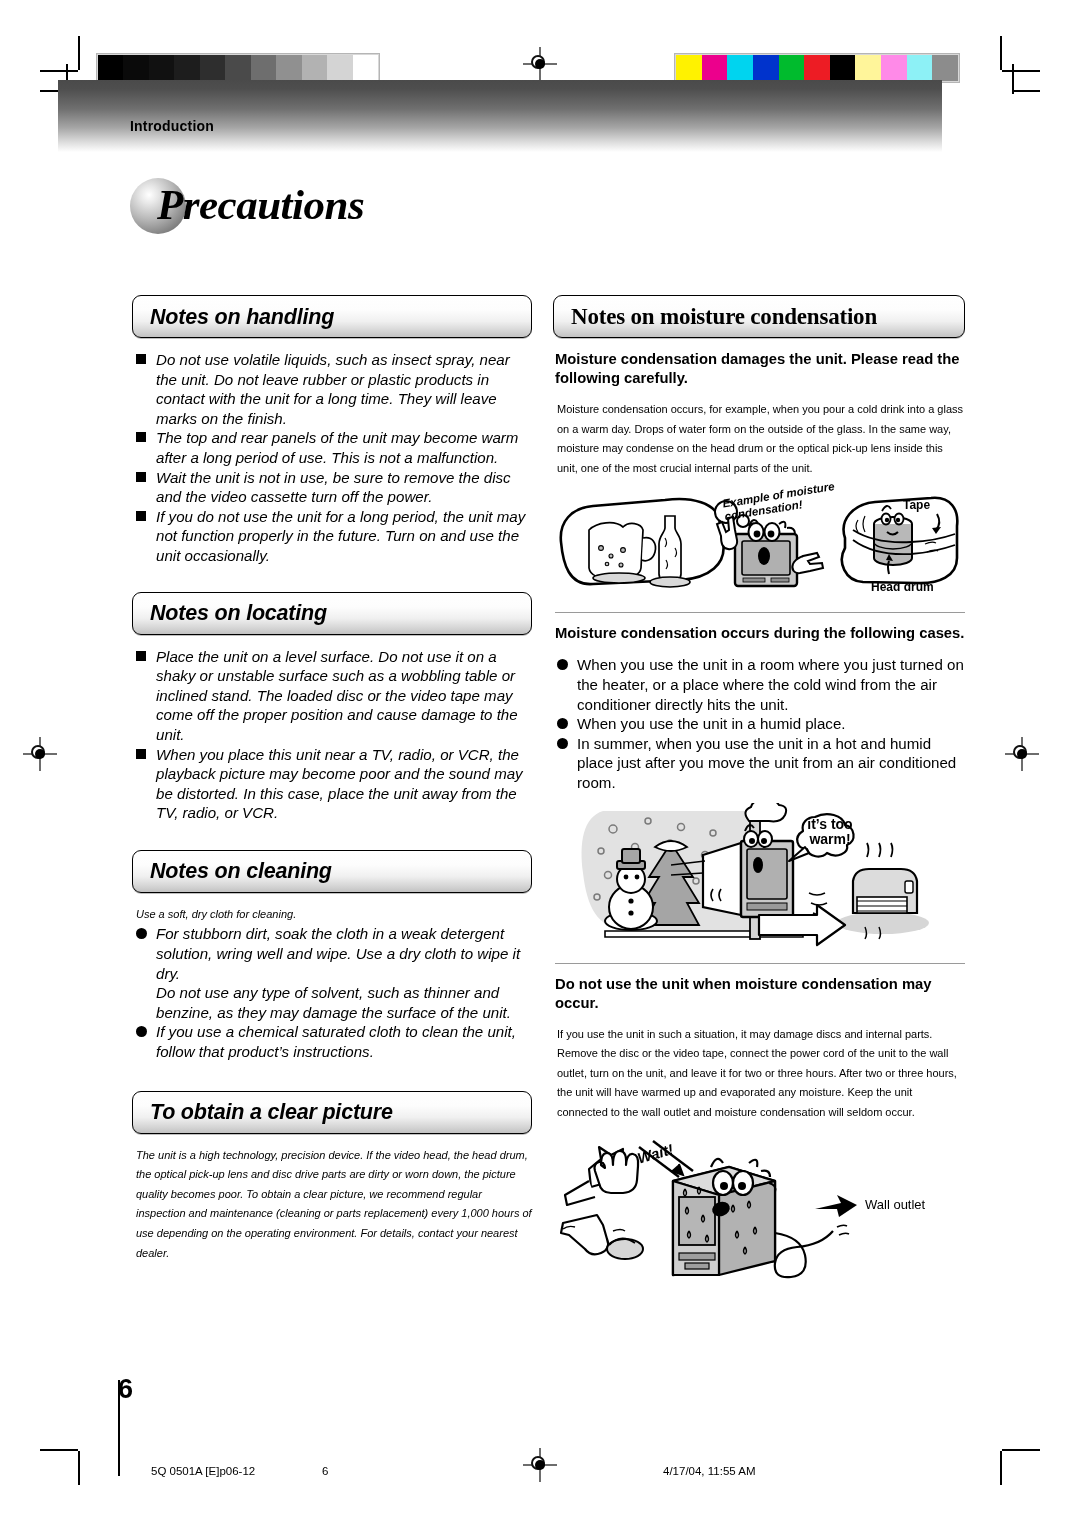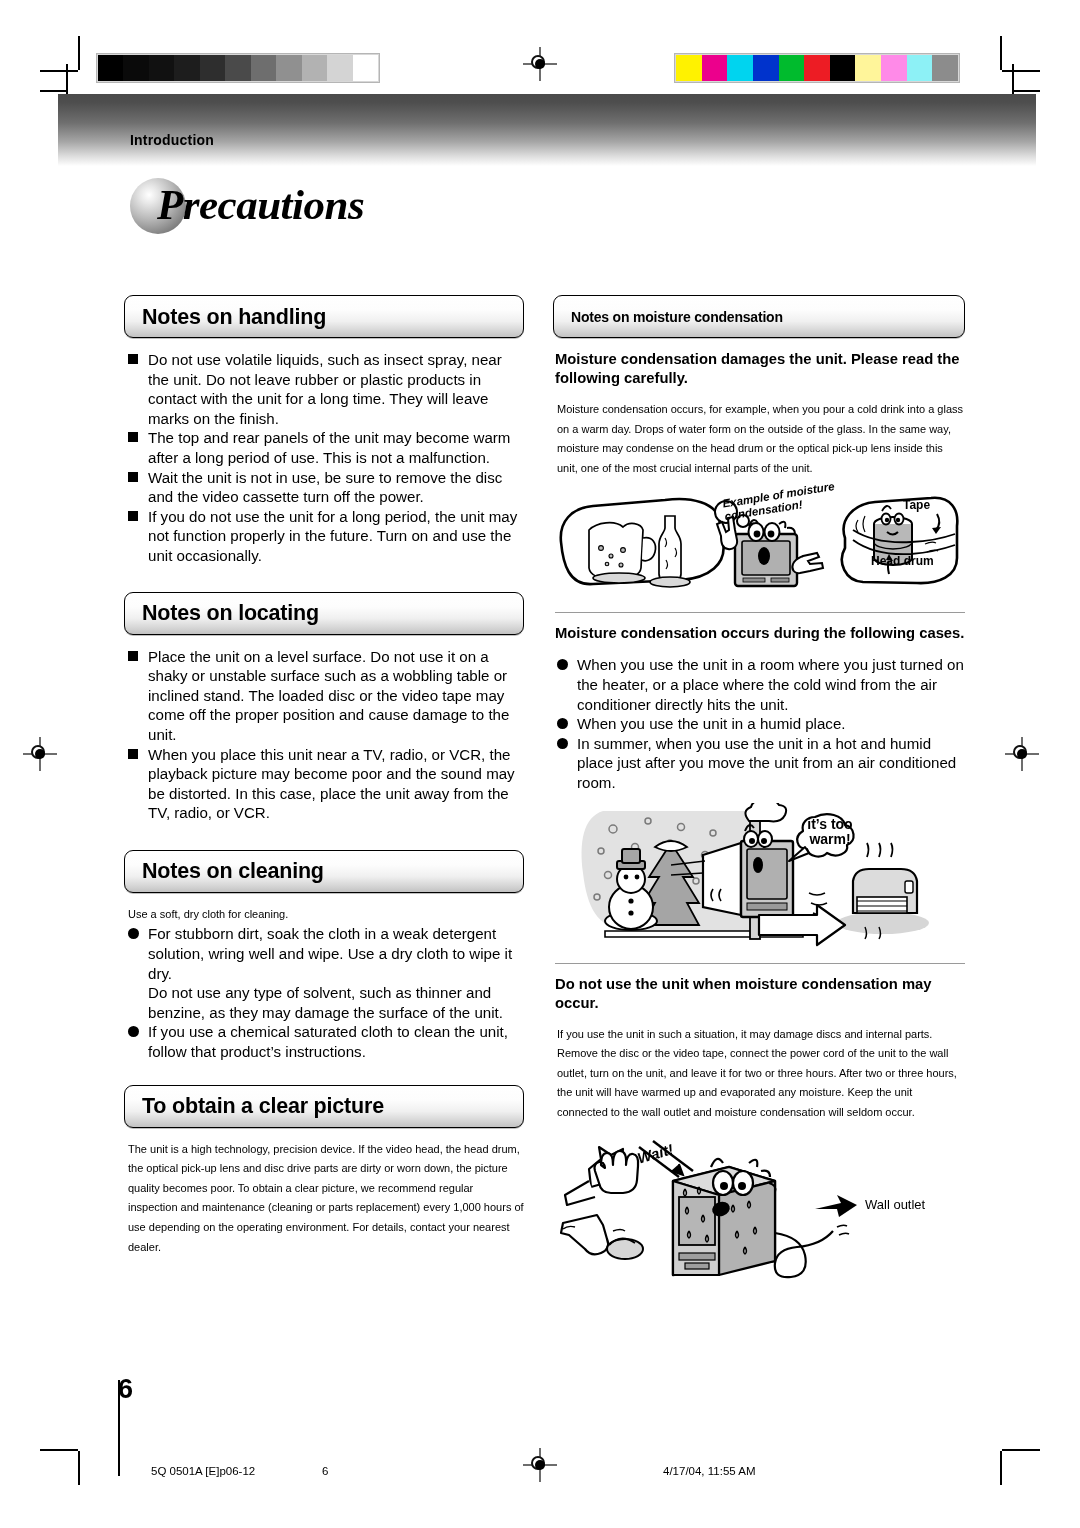--- a/index.html
+++ b/index.html
@@ -20,21 +20,21 @@
   .reg-mark .ring{position:absolute;left:8px;top:8px;width:14px;height:14px;border:2px solid #111;border-radius:50%;background:#fff;box-sizing:border-box;}
   .reg-mark .dot{position:absolute;left:12px;top:12px;width:10px;height:10px;border-radius:50%;background:#000;}
 
   
   .calbar{position:absolute;display:flex;border:1px solid #b5b5b5;background:#d8d8d8;padding:1px;box-sizing:border-box;}
   .calbar .sw{width:27px;height:100%;}
   .colorbar .sw{width:26px;}
 
   
   .header-band{
-    position:absolute;left:58px;top:94px;width:978px;height:72px;
+    position:absolute;left:58px;top:80px;width:884px;height:72px;
     background:linear-gradient(to bottom,#4a4a4a 0%,#4e4e4e 12%,#6f6f6f 40%,#a5a5a5 66%,#dcdcdc 86%,#ffffff 100%);
   }
   .header-band .introduction{
     position:absolute;left:72px;top:38px;
     font-size:14px;font-weight:bold;letter-spacing:0.2px;color:#000;
   }
 
   
   .page-title-wrap{position:absolute;left:130px;top:178px;height:62px;}
   .title-ball{
@@ -43,35 +43,35 @@
   }
   .title-text{
     position:absolute;left:27px;top:2px;
     font-family:"Liberation Serif", serif;
     font-weight:bold;font-style:italic;font-size:43px;
     letter-spacing:-0.5px;white-space:nowrap;
   }
 
   
   .col{position:absolute;top:295px;}
-  .col-left{left:124px;width:400px;}
+  .col-left{left:132px;width:400px;font-style:italic;}
   .col-right{left:553px;width:412px;}
 
   .sec-head{
     position:relative;
     border:1.6px solid #000;border-radius:9px;
     background:linear-gradient(to bottom,#ffffff 0%,#fdfdfd 34%,#f0f0f0 62%,#d2d2d2 88%,#c2c2c2 100%);
     height:41px;margin-bottom:12px;
     box-shadow:0 1px 0 rgba(0,0,0,0.25);
   }
   .sec-head span{
     position:absolute;left:17px;top:50%;transform:translateY(-50%);
     font-size:21.5px;font-weight:bold;letter-spacing:-0.2px;white-space:nowrap;
   }
-  .sec-head.wide span{font-size:14px;}
+  .sec-head.wide span{font-size:23px;font-family:Liberation Serif, serif;}
 
   .body-txt{font-size:11px;line-height:19.6px;margin:0;}
   .plain{margin:0 0 0 4px;}
   .bold-lead{font-weight:bold;font-size:14.8px;line-height:19px;margin:2px 0 12px 2px;}
 
   ul.blist{list-style:none;margin:0;padding:0;}
   ul.blist li{
     position:relative;padding-left:20px;margin:0 0 0 4px;
     font-size:15.1px;line-height:19.6px;
   }
@@ -202,21 +202,21 @@
   </div>
   <p class="body-txt plain">Use a soft, dry cloth for cleaning.</p>
   <ul class="blist">
     <li><span class="mk ci"></span><span>For stubborn dirt, soak the cloth in a weak detergent solution, wring well and wipe. Use a dry cloth to wipe it dry.</span></li>
   </ul>
   <div class="nested">Do not use any type of solvent, such as thinner and benzine, as they may damage the surface of the unit.</div>
   <ul class="blist">
     <li><span class="mk ci"></span><span>If you use a chemical saturated cloth to clean the unit, follow that product’s instructions.</span></li>
   </ul>
 
-  <div class="sec-head" style="margin-top:23px;">
+  <div class="sec-head" style="margin-top:29px;">
     <span>To obtain a clear picture</span>
   </div>
   <p class="body-txt plain" style="margin-top:8px;">The unit is a high technology, precision device. If the video head, the head drum, the optical pick-up lens and disc drive parts are dirty or worn down, the picture quality becomes poor. To obtain a clear picture, we recommend regular inspection and maintenance (cleaning or parts replacement) every 1,000 hours of use depending on the operating environment. For details, contact your nearest dealer.</p>
 </div>
 
 <div class="col col-right">
 
   <div class="sec-head wide">
     <span>Notes on moisture condensation</span>
   </div>
@@ -306,21 +306,21 @@
 
       <g fill="#000" stroke="#000" stroke-width="2">
         <path d="M384 28 q5 9 -1 16" fill="none"></path>
           <path d="M379 42 l4 6 l5 -7 Z" stroke="none"></path>
         <path d="M336 88 q-2 -8 0 -13" fill="none"></path>
           <path d="M333 74 l3 -6 l4 7 Z" stroke="none"></path>
       </g>
     </svg>
     <div class="ill-label" style="left:170px;top:2px;width:122px;font-size:11.5px;line-height:13px;transform:rotate(-9deg);font-style:italic;">Example of moisture condensation!</div>
     <div class="ill-label" style="left:350px;top:12px;font-size:12px;">Tape</div>
-    <div class="ill-label" style="left:318px;top:68px;font-size:12px;">Head drum</div>
+    <div class="ill-label" style="left:318px;top:94px;font-size:12px;">Head drum</div>
   </div>
 
   <div class="rule"></div>
 
   <div class="bold-lead">Moisture condensation occurs during the following cases.</div>
   <ul class="blist">
     <li><span class="mk ci"></span><span>When you use the unit in a room where you just turned on the heater, or a place where the cold wind from the air conditioner directly hits the unit.</span></li>
     <li><span class="mk ci"></span><span>When you use the unit in a humid place.</span></li>
     <li><span class="mk ci"></span><span>In summer, when you use the unit in a hot and humid place just after you move the unit from an air conditioned room.</span></li>
   </ul>

